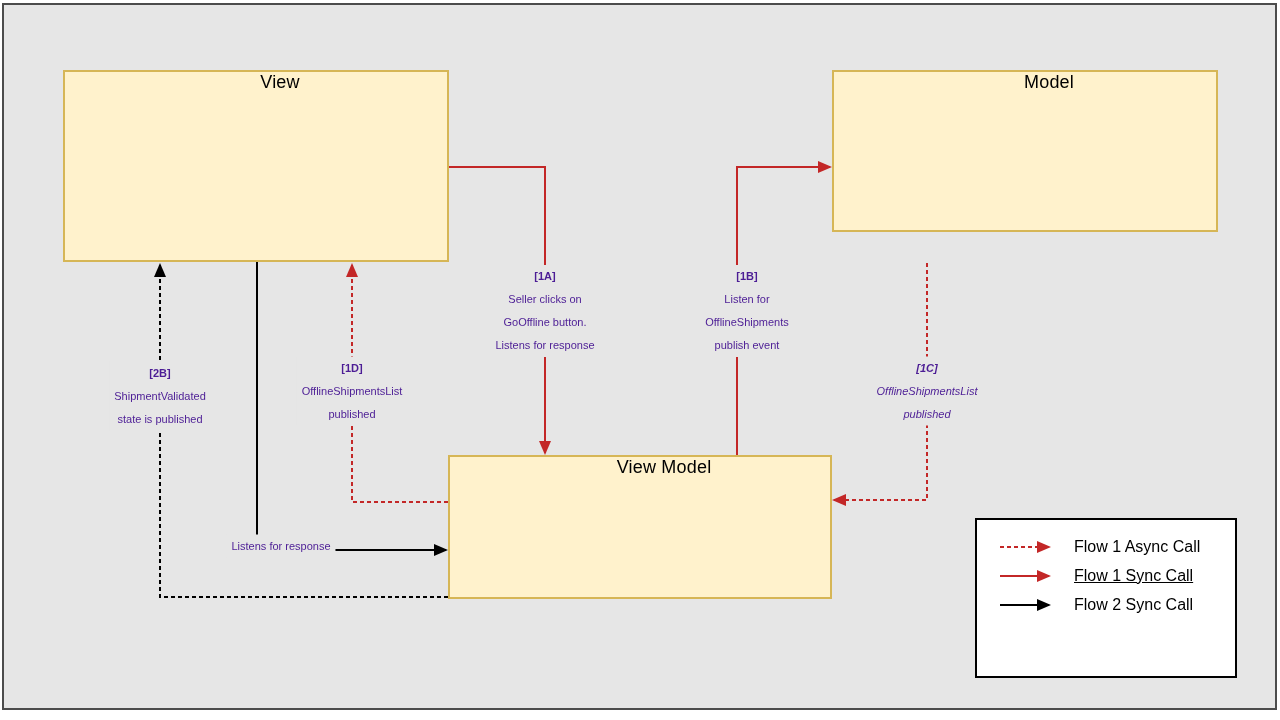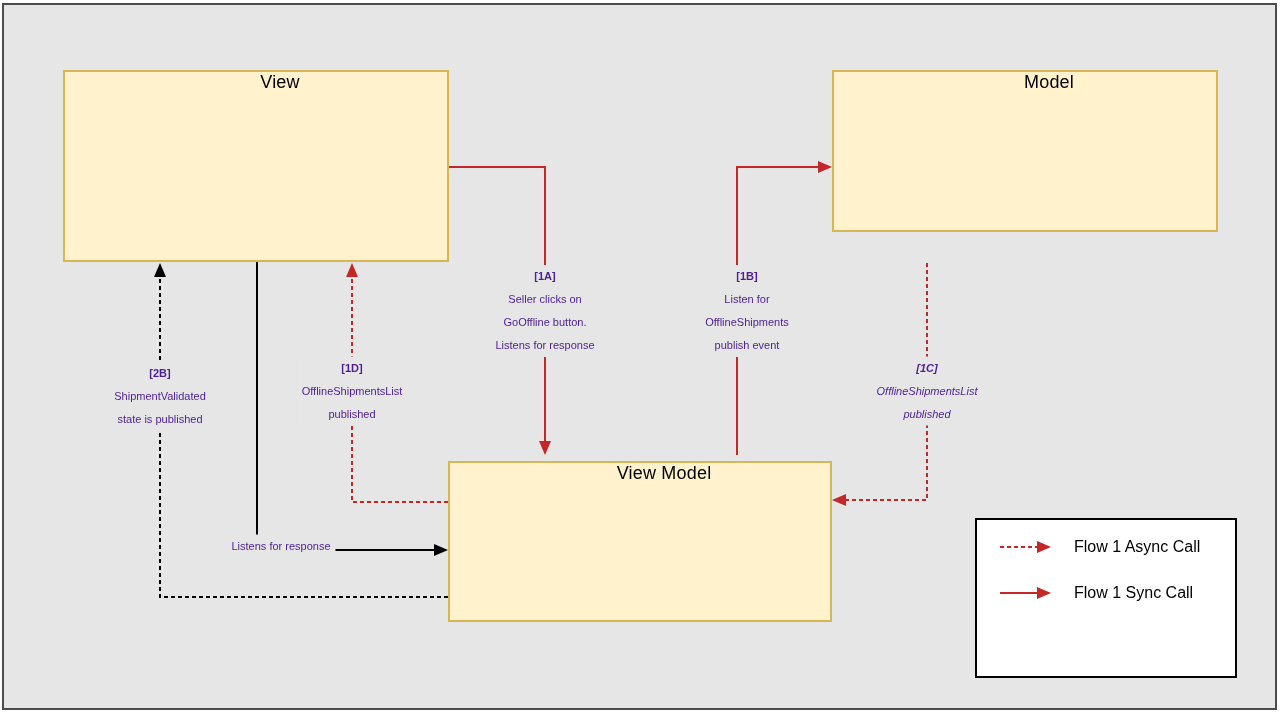--- a/index.html
+++ b/index.html
@@ -27,21 +27,21 @@
   }
   .annotation .tag{font-weight:bold;}
   #legend{
     position:absolute;box-sizing:border-box;z-index:3;
     padding:12px 16px 0 20px;
   }
   .lrow{
     display:flex;align-items:center;height:29px;gap:9px;
     font-size:16px;color:#000;
   }
-  .lrow.gap{margin-top:17px;}
+  .lrow.gap{text-decoration:underline;}
   .lrow svg{display:block;flex:0 0 auto;}
 </style>
 </head>
 <body>
 
 <div id="app">
   <div id="canvas" style="left: 2px; top: 3px; width: 1275px; height: 707px; background: rgb(230, 230, 230); border: 2px solid rgb(76, 76, 76);"></div>
   <svg id="overlay" width="1280" height="720" viewBox="0 0 1280 720">
       <defs>
         <marker id="arrow-flow1" markerWidth="14" markerHeight="12" refX="12" refY="6" orient="auto" markerUnits="userSpaceOnUse">
@@ -57,21 +57,21 @@
       <polyline points="448,502 352,502 352,265" fill="none" stroke="#c32727" stroke-width="2" stroke-dasharray="4 3" marker-end="url(#arrow-flow1)"></polyline>
       <polyline points="257,262 257,550 446,550" fill="none" stroke="#000000" stroke-width="2" marker-end="url(#arrow-flow2)"></polyline>
       <polyline points="448,597 160,597 160,265" fill="none" stroke="#000000" stroke-width="2" stroke-dasharray="4 3" marker-end="url(#arrow-flow2)"></polyline>
     </svg>
 <div class="node" style="left: 63px; top: 70px; width: 386px; height: 192px; background: rgb(255, 242, 204); border: 2px solid rgb(214, 182, 86);">
       <span>View</span>
     </div>
     <div class="node" style="left: 832px; top: 70px; width: 386px; height: 162px; background: rgb(255, 242, 204); border: 2px solid rgb(214, 182, 86);">
       <span>Model</span>
     </div>
-    <div class="node" style="left: 448px; top: 455px; width: 384px; height: 161px; background: rgb(255, 242, 204); border: 2px solid rgb(214, 182, 86); margin-top: 6px;">
+    <div class="node" style="left: 448px; top: 455px; width: 384px; height: 144px; background: rgb(255, 242, 204); border: 2px solid rgb(214, 182, 86);">
       <span>View Model</span>
     </div>
     <div class="annotation" style="left: 545px; top: 311px; background: rgb(230, 230, 230);">
       <div class="tag">[1A]</div>
       <div>Seller clicks on</div>
       <div>GoOffline button.</div>
       <div>Listens for response</div>
     </div>
     <div class="annotation" style="left: 747px; top: 311px; background: rgb(230, 230, 230);">
       <div class="tag">[1B]</div>
@@ -103,14 +103,20 @@
           <line x1="3" y1="7" x2="52" y2="7" stroke="#c32727" stroke-width="2" stroke-dasharray="4 3" marker-end="url(#arrow-flow1)"></line>
         </svg>
         <span>Flow 1 Async Call</span>
       </div>
       <div class="lrow gap">
         <svg width="68" height="14">
           <line x1="3" y1="7" x2="52" y2="7" stroke="#c32727" stroke-width="2" marker-end="url(#arrow-flow1)"></line>
         </svg>
         <span>Flow 1 Sync Call</span>
       </div>
+      <div class="lrow">
+        <svg width="68" height="14">
+          <line x1="3" y1="7" x2="52" y2="7" stroke="#000000" stroke-width="2" marker-end="url(#arrow-flow2)"></line>
+        </svg>
+        <span>Flow 2 Sync Call</span>
+      </div>
     </div>
   </div>
 
 </body></html>

